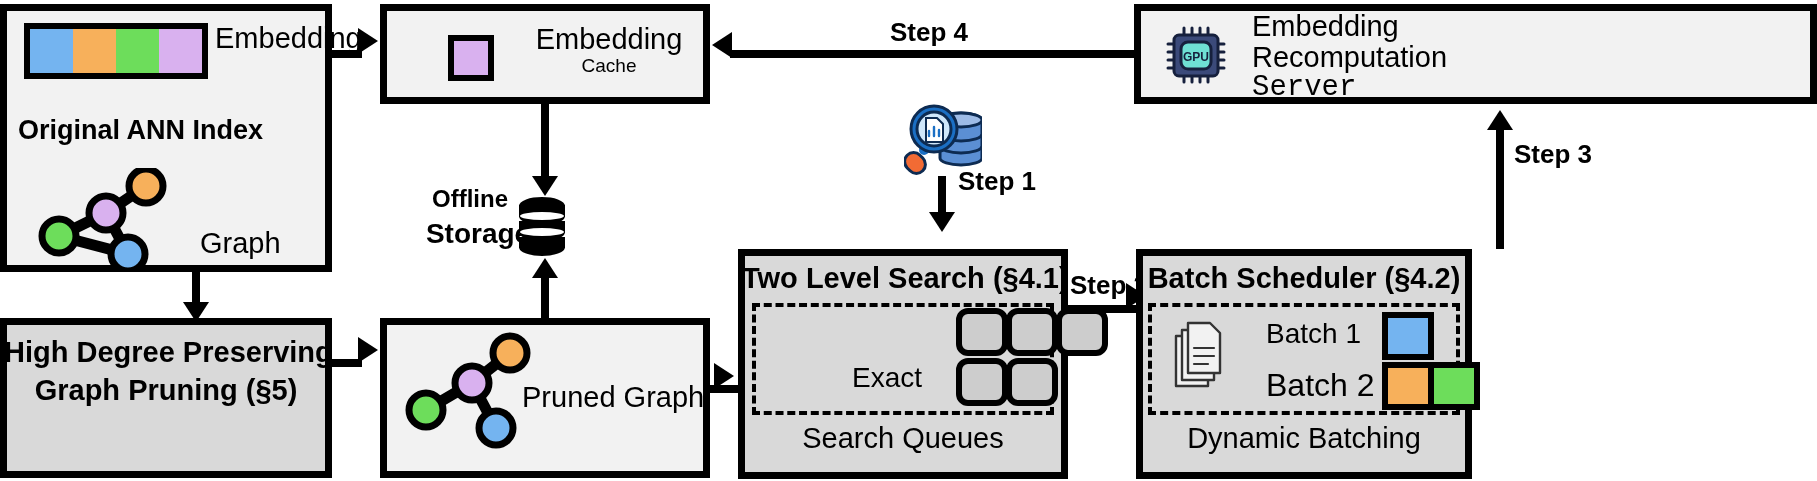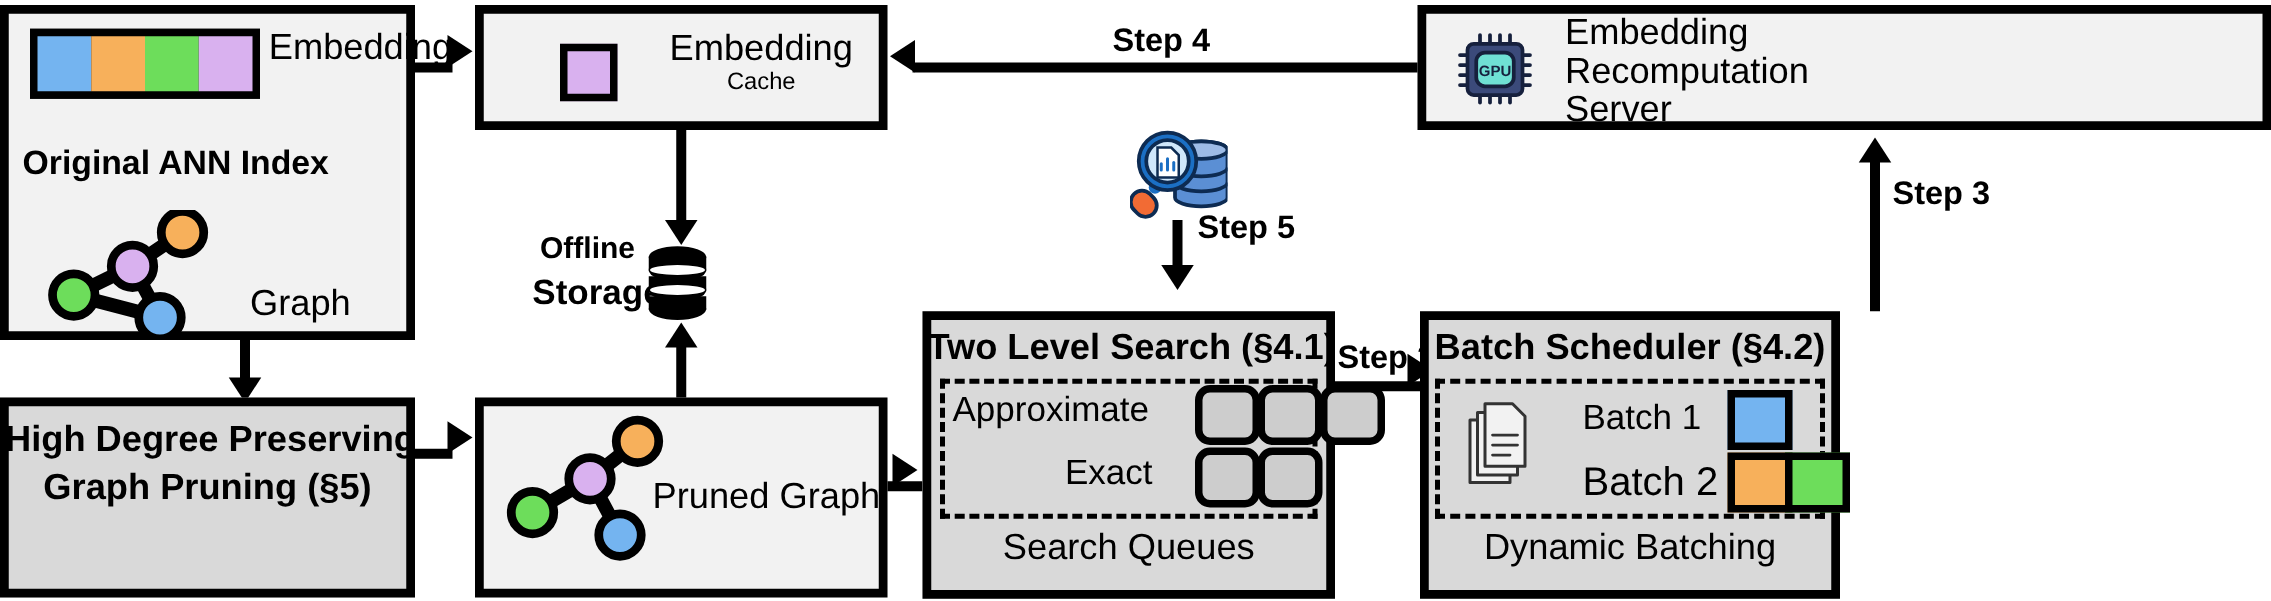--- a/index.html
+++ b/index.html
@@ -210,29 +210,28 @@
     </g>
     <g stroke="#1b6fc4" stroke-width="2.4" stroke-linecap="round">
       <line x1="25" y1="32" x2="25" y2="27"></line>
       <line x1="30" y1="32" x2="30" y2="23"></line>
       <line x1="35" y1="32" x2="35" y2="26"></line>
     </g>
   </svg>
 
   <div class="vline" style="left:938px; top:176px; width:8px; height:46px;"></div>
   <div class="ah ah-d" style="left:929px; top:212px;"></div>
-  <div class="lbl b" style="left:958px; top:167px; font-size:26px;">Step 5</div>
+  <div class="lbl b" style="left:958px; top:167px; font-size:26px;">Step 1</div>
 
   <div class="box gray" style="left:738px; top:249px; width:330px; height:230px;">
   </div>
   <div class="lbl b center" style="left:742px; top:262px; width:322px; font-size:29px;">Two Level Search (§4.1)</div>
 
   <div class="dashed" style="left:752px; top:303px; width:302px; height:112px;"></div>
 
-  <div class="lbl" style="left:762px; top:312px; font-size:28px;">Approximate</div>
   <div class="qrow" style="left:956px; top:308px;">
     <div class="qslot"></div>
     <div class="qslot"></div>
     <div class="qslot"></div>
   </div>
 
   <div class="lbl" style="left:852px; top:362px; font-size:28px;">Exact</div>
   <div class="qrow" style="left:956px; top:358px;">
     <div class="qslot"></div>
     <div class="qslot"></div>
@@ -302,19 +301,19 @@
       <line x1="54" y1="36" x2="62" y2="36"></line>
         <line x1="54" y1="44" x2="62" y2="44"></line>
     </g>
     <rect x="12" y="11" width="44" height="41" rx="5" fill="#3b4a7a" stroke="#16203d" stroke-width="3"></rect>
     <rect x="19" y="18" width="30" height="27" rx="7" fill="#6fe0d4" stroke="#16203d" stroke-width="3"></rect>
     <text x="34" y="37" font-family="'Liberation Sans', sans-serif" font-size="12" font-weight="bold" text-anchor="middle" fill="#16203d">GPU</text>
   </svg>
 
   <div class="lbl" style="left:1252px; top:10px; font-size:29px;">Embedding</div>
   <div class="lbl" style="left:1252px; top:41px; font-size:29px;">Recomputation</div>
-  <div class="lbl" style="left:1252px; top:72px; font-size:29px;">Server</div>
+  <div class="lbl" style="left:1252px; top:72px; font-size:29px;font-family:Liberation Mono, monospace;">Server</div>
 
   <div class="hline" style="left:730px; top:50px; width:404px; height:8px;"></div>
   <div class="ah ah-l" style="left:712px; top:32px;"></div>
   <div class="lbl b" style="left:890px; top:18px; font-size:26px;">Step 4</div>
 
 </div>
 
 </body></html>

